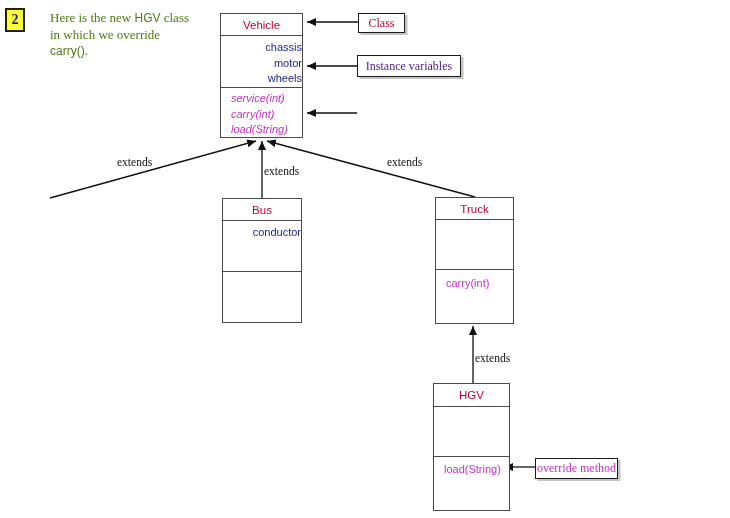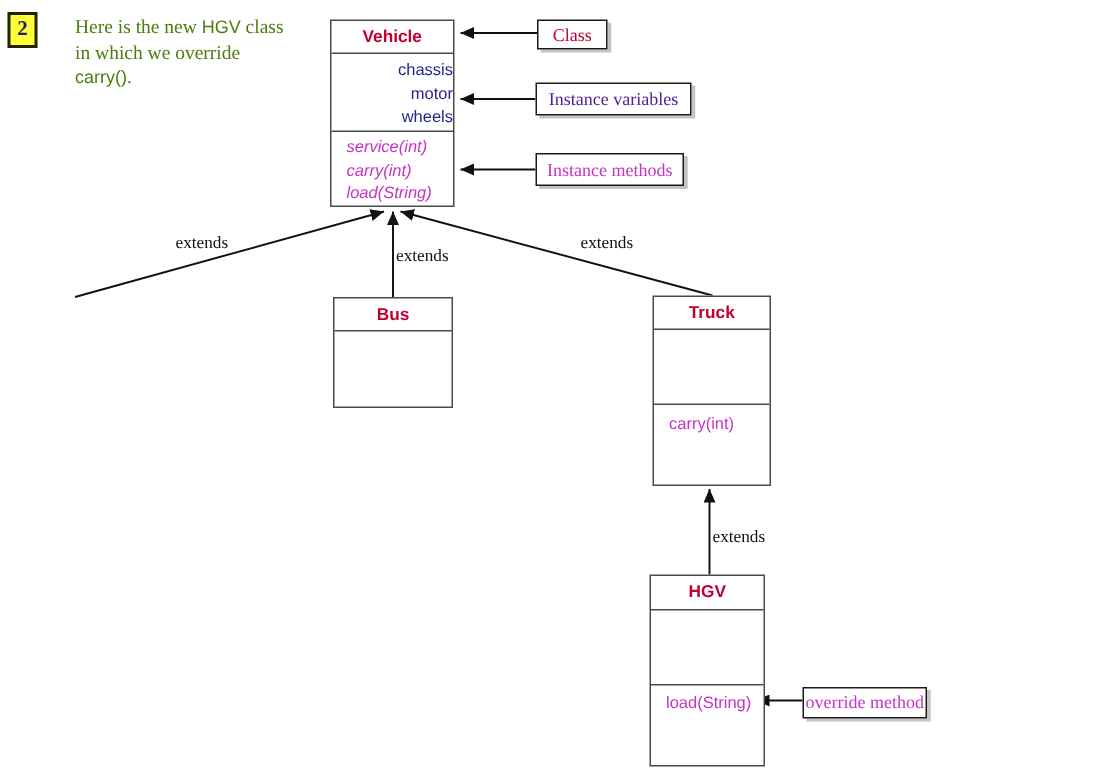--- a/index.html
+++ b/index.html
@@ -52,21 +52,21 @@
     border: 1.5px solid #4a4a4a;
     background: #ffffff;
     box-sizing: border-box;
     font-family: "Liberation Sans", sans-serif;
     font-size: 11px;
   }
   .cb-title {
     border-bottom: 1.5px solid #4a4a4a;
     box-sizing: border-box;
     text-align: center;
-    font-weight: bold;
+    font-weight: normal;
     font-size: 11.5px;
     color: #C00033;
     display: flex;
     align-items: center;
     justify-content: center;
   }
   .cb-section {
     box-sizing: border-box;
     padding: 4px 0 0 10px;
     line-height: 15.5px;
@@ -137,20 +137,23 @@
     <div class="cb-section" style="height:49px; padding-top:3px;font-style:italic;">
       <div class="cb-line methods">service(int)</div>
       <div class="cb-line methods">carry(int)</div>
       <div class="cb-line methods">load(String)</div>
     </div>
   </div>
 
 
   <div class="classbox" style="left:222px; top:198px; width:80px;">
     <div class="cb-title" style="height:22px;">Bus</div>
+    <div class="cb-section mid" style="height:51px;">
+      <div class="cb-line vars">conductor</div>
+    </div>
     <div class="cb-section" style="height:50px;"></div>
   </div>
 
   <div class="classbox" style="left:435px; top:197px; width:79px;">
     <div class="cb-title" style="height:22px;">Truck</div>
     <div class="cb-section mid" style="height:50px;"></div>
     <div class="cb-section" style="height:53px; padding-top:6px;">
       <div class="cb-line methods">carry(int)</div>
     </div>
   </div>
@@ -158,21 +161,20 @@
   <div class="classbox" style="left:433px; top:383px; width:77px;">
     <div class="cb-title" style="height:23px;">HGV</div>
     <div class="cb-section mid" style="height:50px;"></div>
     <div class="cb-section" style="height:53px; padding-top:5px;">
       <div class="cb-line methods">load(String)</div>
     </div>
   </div>
 
   <div class="labelbox red" style="left:358px; top:13px; width:47px; height:20px;">Class</div>
   <div class="labelbox navy" style="left:357px; top:55px; width:104px; height:22px;">Instance variables</div>
-  <div class="labelbox magenta" style="left:357px; top:102px; width:99px; height:22px;">Instance methods</div>
   <div class="labelbox magenta" style="left:535px; top:458px; width:83px; height:21px;">override method</div>
 
   <div class="extends-label" style="left:117px; top:156px;">extends</div>
   <div class="extends-label" style="left:264px; top:165px;">extends</div>
   <div class="extends-label" style="left:387px; top:156px;">extends</div>
   <div class="extends-label" style="left:475px; top:352px;">extends</div>
 
 </div>
 
 </body></html>

